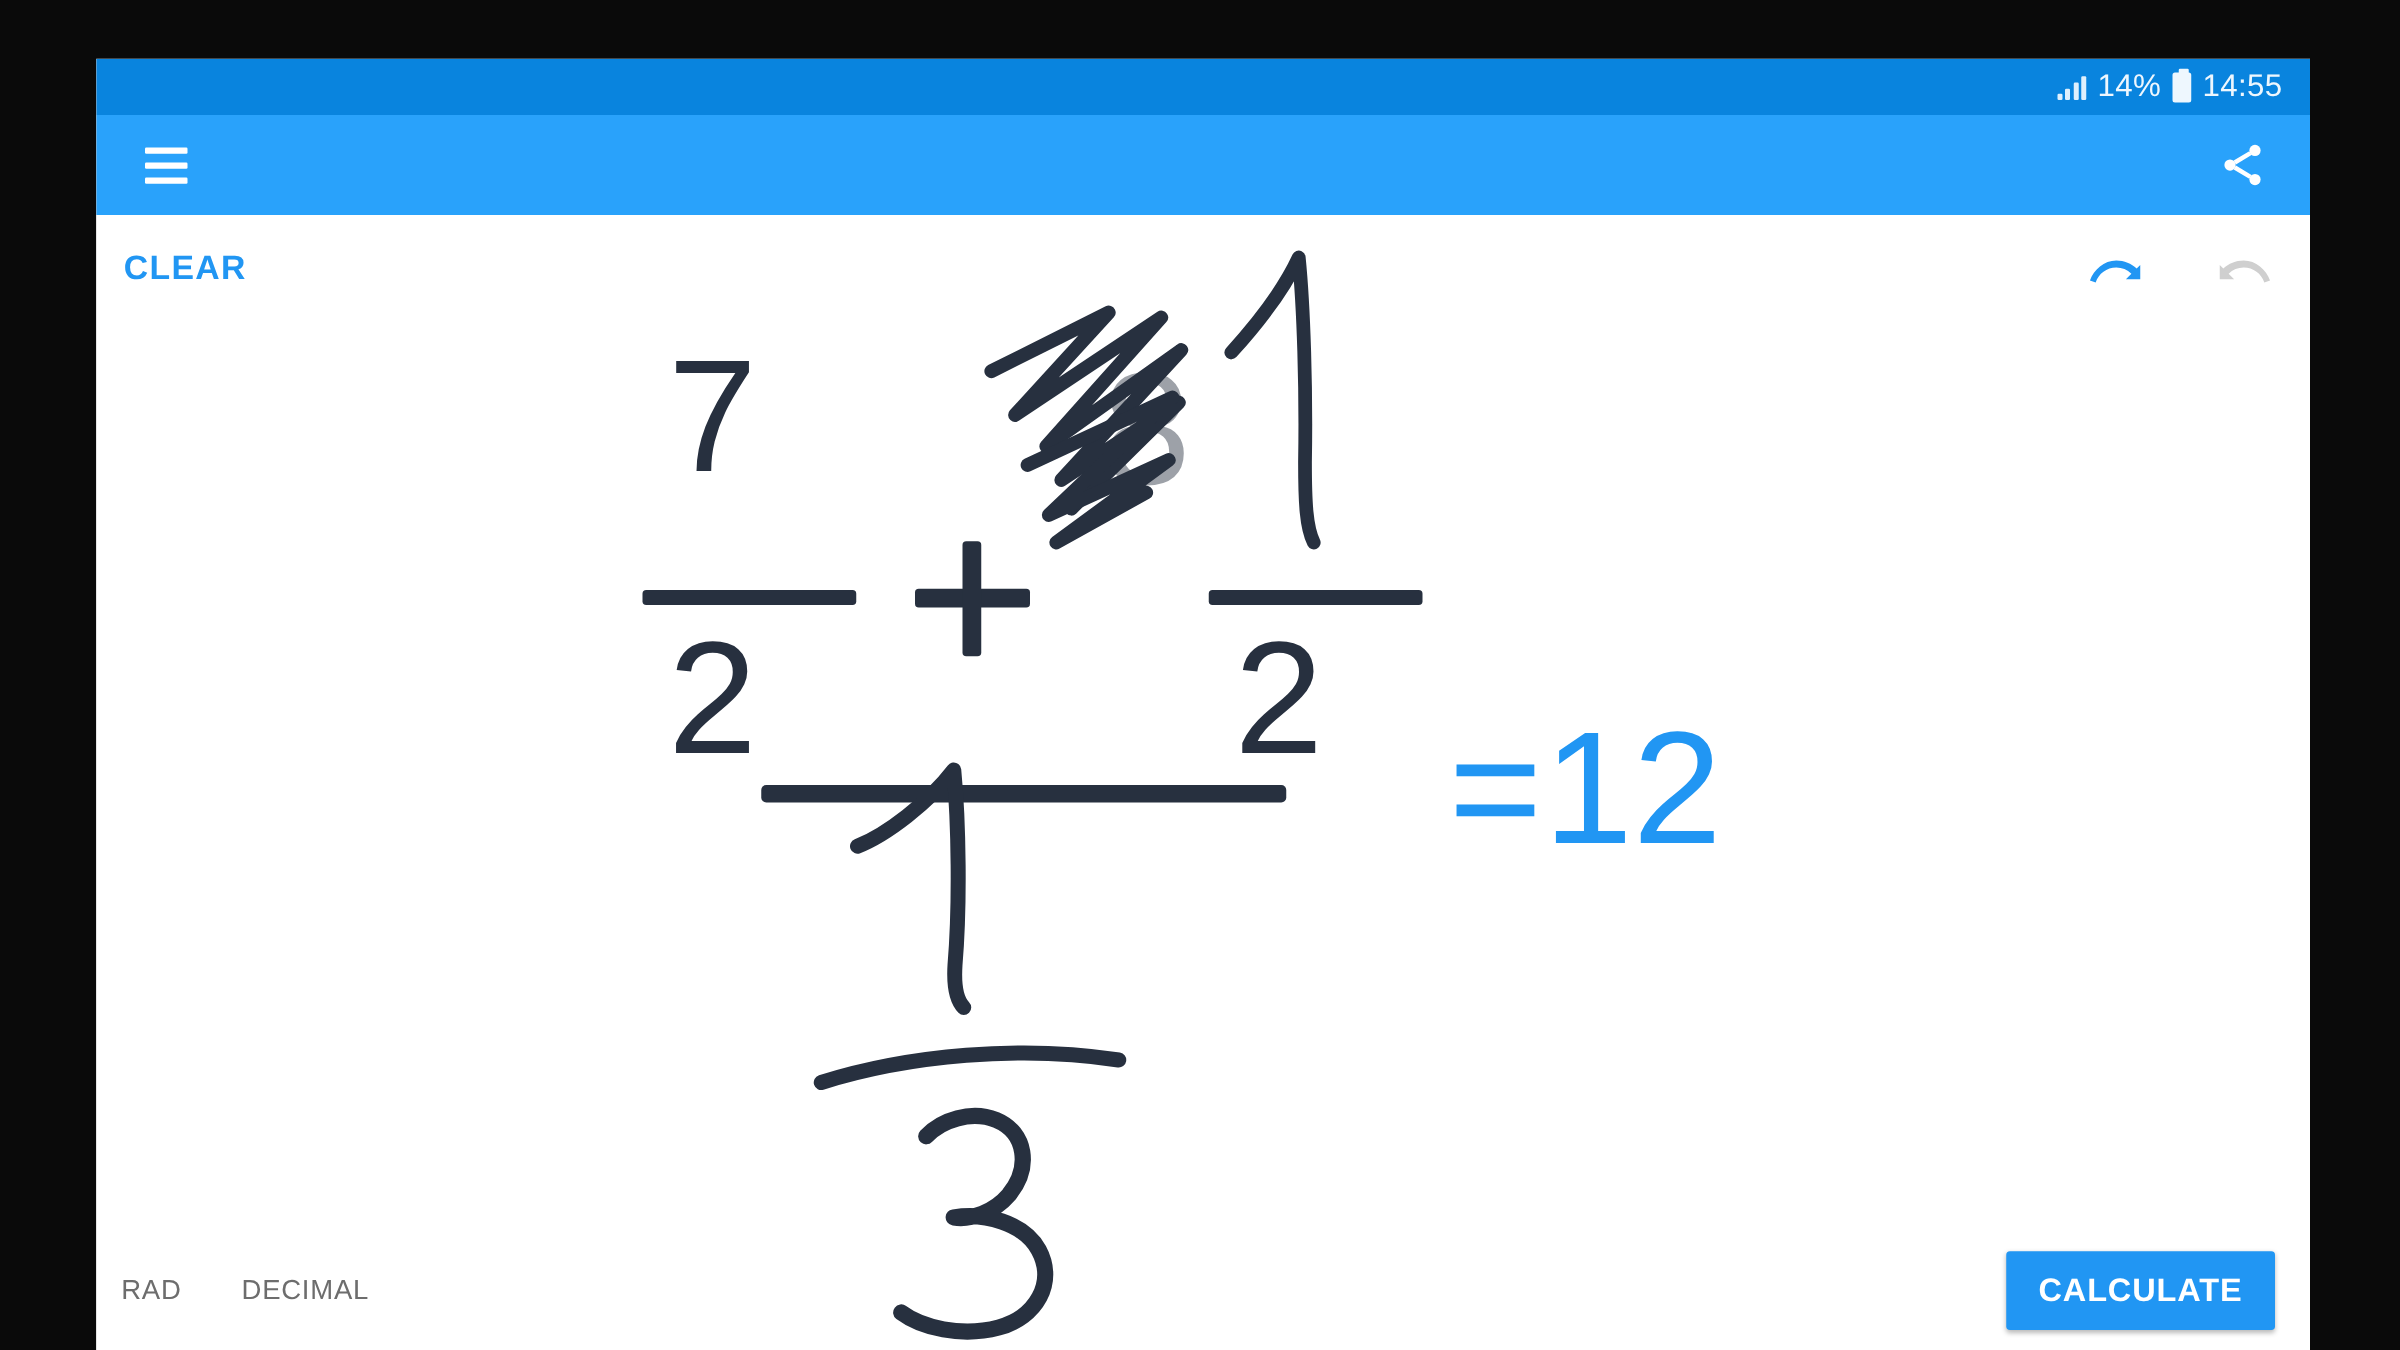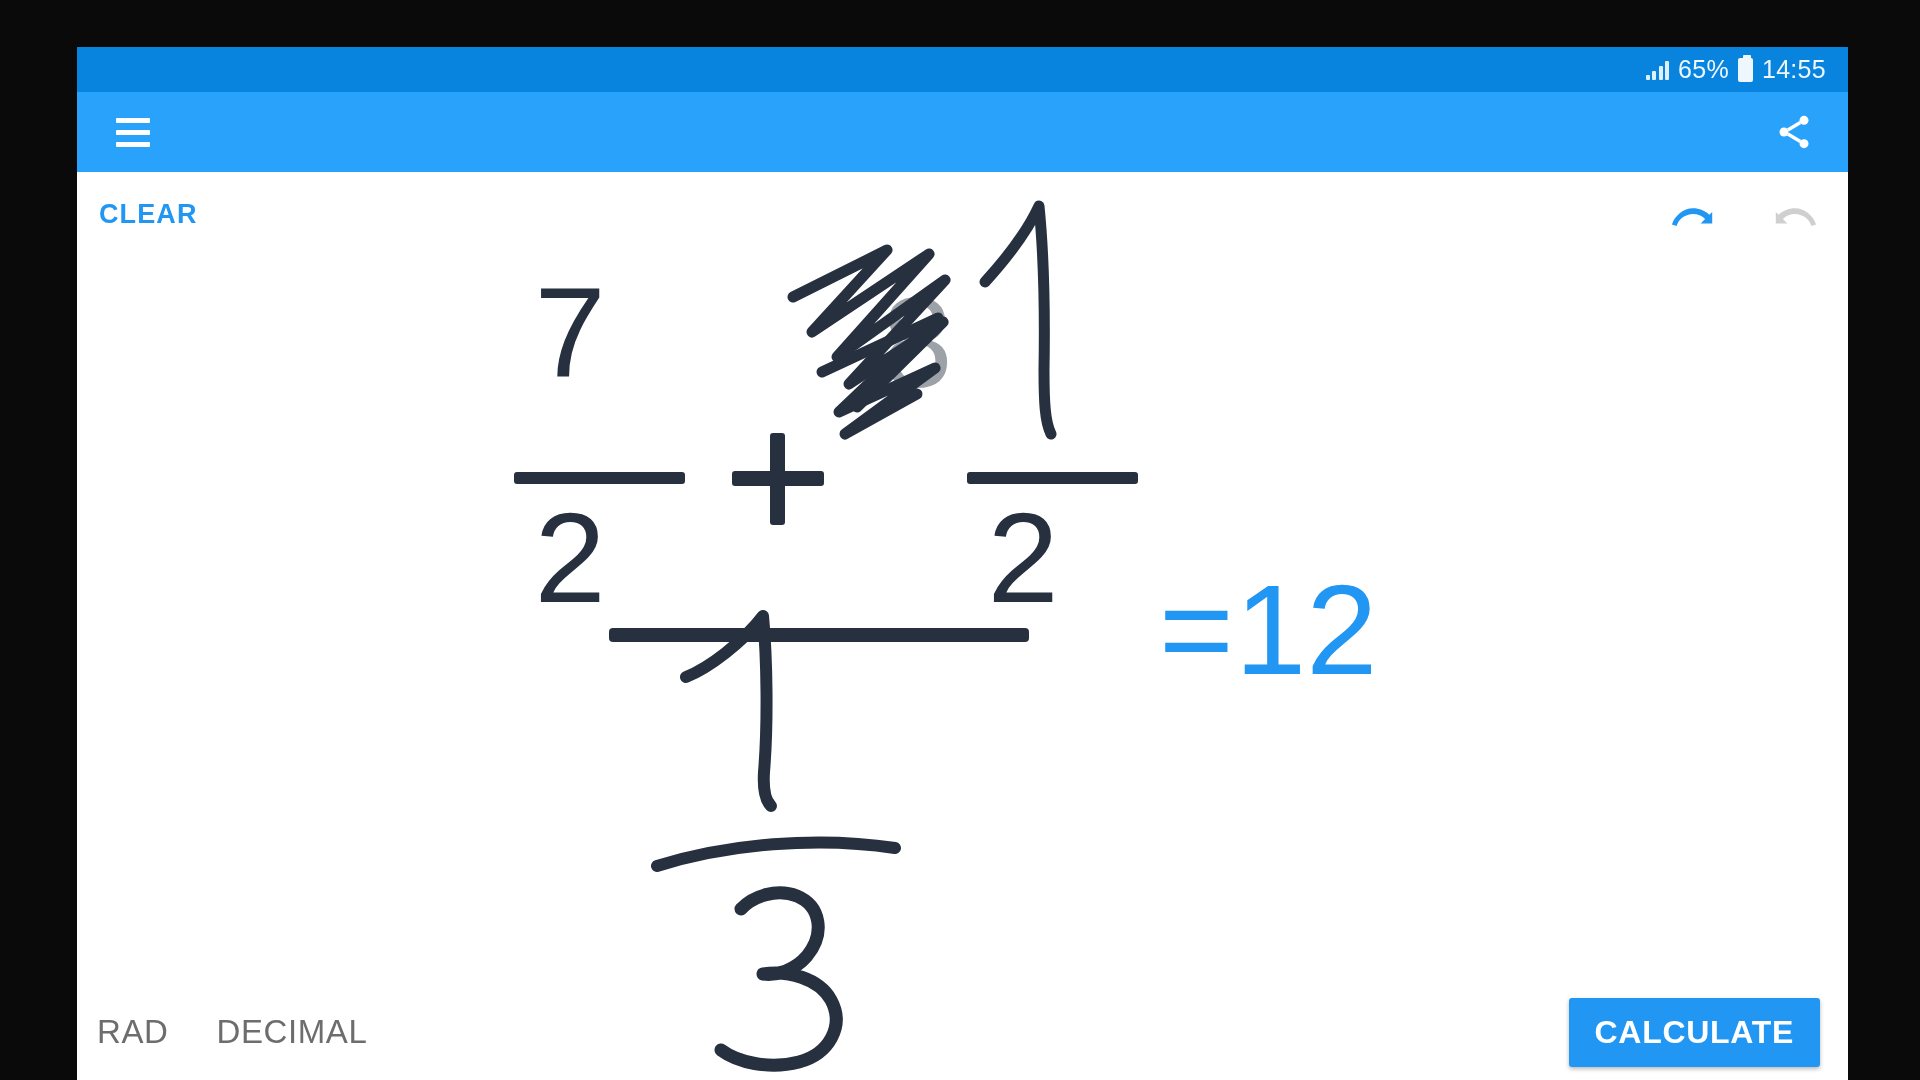--- a/index.html
+++ b/index.html
@@ -99,48 +99,48 @@
   }
 
   
   #bottom-bar {
     position:absolute; left:0; right:0; bottom:0; height:96px;
     display:flex; align-items:center; justify-content:space-between;
     padding:0 28px 0 16px;
   }
   #mode-toggles { display:flex; align-items:center; gap:48px; padding-left:4px; }
   .mode-btn {
-    font-size:33px; color:#6d6d6d; letter-spacing:.6px;
+    font-size:22px; color:#6d6d6d; letter-spacing:.6px;
     background:none; border:none; cursor:pointer;
     font-family:"Liberation Sans", sans-serif;
   }
   #calculate-button {
     background:#2196f3; color:#ffffff; border:none;
-    font-size:32px; font-weight:bold; letter-spacing:.7px;
+    font-size:26px; font-weight:bold; letter-spacing:.7px;
     padding:16px 26px; border-radius:3px; cursor:pointer;
     box-shadow:0 2px 4px rgba(0,0,0,.28);
     font-family:"Liberation Sans", sans-serif;
   }
 </style>
 </head>
 <body>
 
 <div id="screen">
 
   <div id="app-window">
 
     <div id="status-bar">
       <div id="status-right">
         <span class="sig-bars">
           <i></i>
             <i></i>
             <i></i>
             <i></i>
         </span>
-        <span class="status-text">65%</span>
+        <span class="status-text">14%</span>
         <span class="battery"></span>
         <span class="status-text">14:55</span>
       </div>
     </div>
 
     <div id="app-bar">
       <div id="menu-button">
         <span></span>
           <span></span>
           <span></span>

